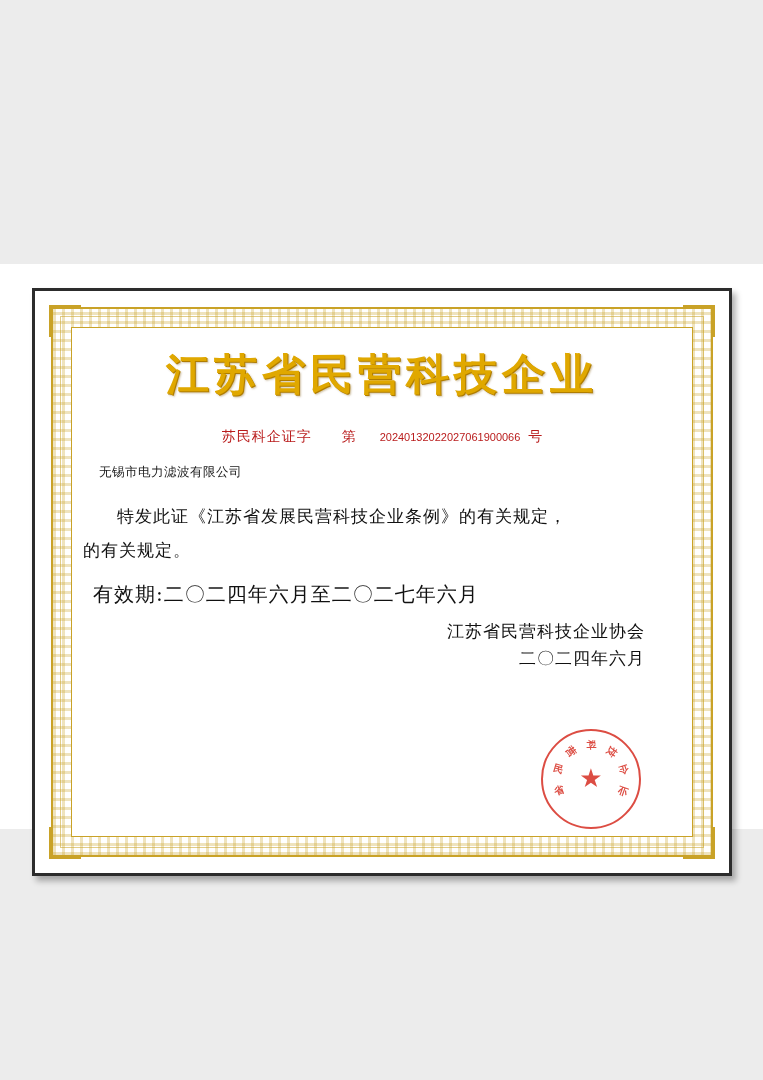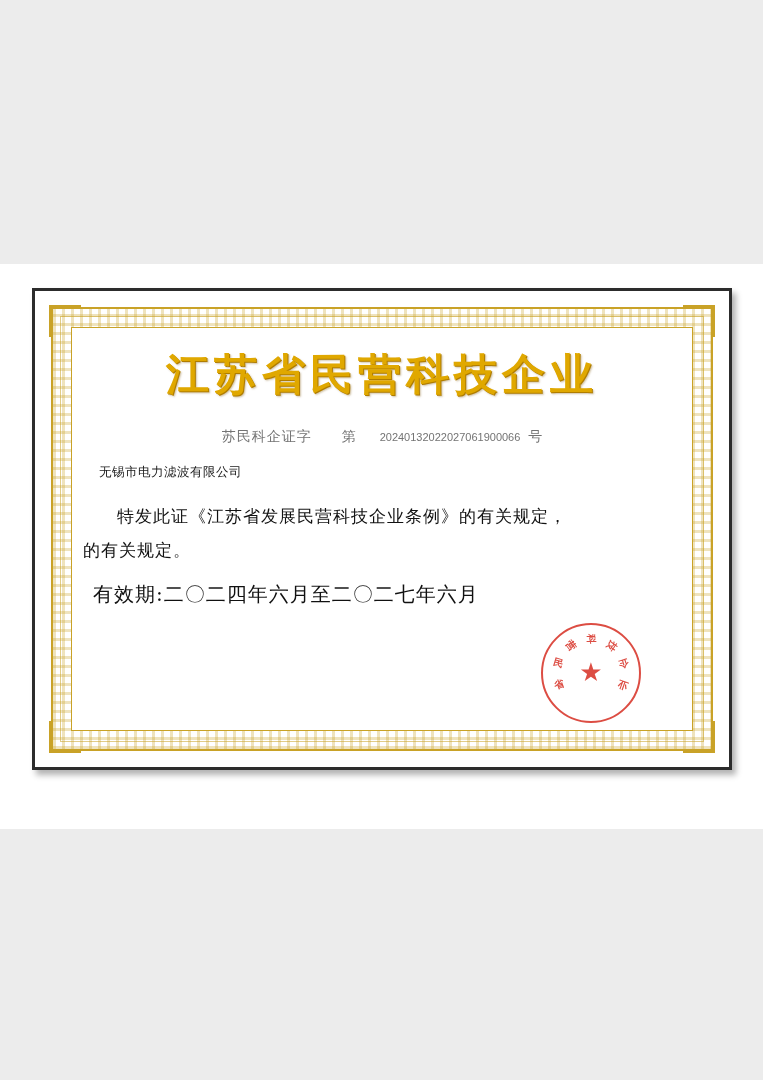--- a/index.html
+++ b/index.html
@@ -24,21 +24,21 @@
     height: 565px;
     background: #ffffff;
   }
 
   
   .certificate {
     position: absolute;
     left: 32px;
     top: 288px;
     width: 700px;
-    height: 482px;
+    height: 588px;
     background: #ffffff;
     border: 3px solid #2c2c2c;
     box-sizing: border-box;
     box-shadow: 4px 5px 6px rgba(0,0,0,0.30);
   }
 
   
   .gold-frame {
     position: absolute;
     left: 16px;
@@ -103,21 +103,21 @@
     margin-top: 14px;
     line-height: 1.1;
   }
 
   .cert-number-row {
     display: flex;
     justify-content: center;
     align-items: baseline;
     margin-top: 30px;
     font-size: 14px;
-    color: #737373;
+    color: #b91c1c;
     font-family: "DejaVu Serif", serif;
   }
   .cert-number-row .label { letter-spacing: 1px; }
   .cert-number-row .di { margin-left: 30px; }
   .cert-number-row .code {
     margin-left: 24px;
     font-size: 11px;
     font-family: Liberation Sans, sans-serif;
     letter-spacing: 0px;
   }
@@ -243,20 +243,24 @@
 
     <div class="recipient">无锡市电力滤波有限公司</div>
 
     <div class="body-text">
       <span class="indent">特发此证《江苏省发展民营科技企业条例》的有关规定，</span>
       <span>的有关规定。</span>
     </div>
 
     <div class="validity">有效期:二〇二四年六月至二〇二七年六月</div>
 
+    <div class="signature">
+      <div>江苏省民营科技企业协会</div>
+      <div>二〇二四年六月</div>
+    </div>
 
   </div>
 
   <div class="seal">
     <div class="ring-text" id="sealRing">
         <span style="transform: rotate(-110deg) translate(0px, -34px) rotate(90deg) translate(-50%, -50%);">省</span>
         <span style="transform: rotate(-73.3333deg) translate(0px, -34px) rotate(90deg) translate(-50%, -50%);">民</span>
         <span style="transform: rotate(-36.6667deg) translate(0px, -34px) rotate(90deg) translate(-50%, -50%);">营</span>
         <span style="transform: rotate(0deg) translate(0px, -34px) rotate(90deg) translate(-50%, -50%);">科</span>
         <span style="transform: rotate(36.6667deg) translate(0px, -34px) rotate(90deg) translate(-50%, -50%);">技</span>

